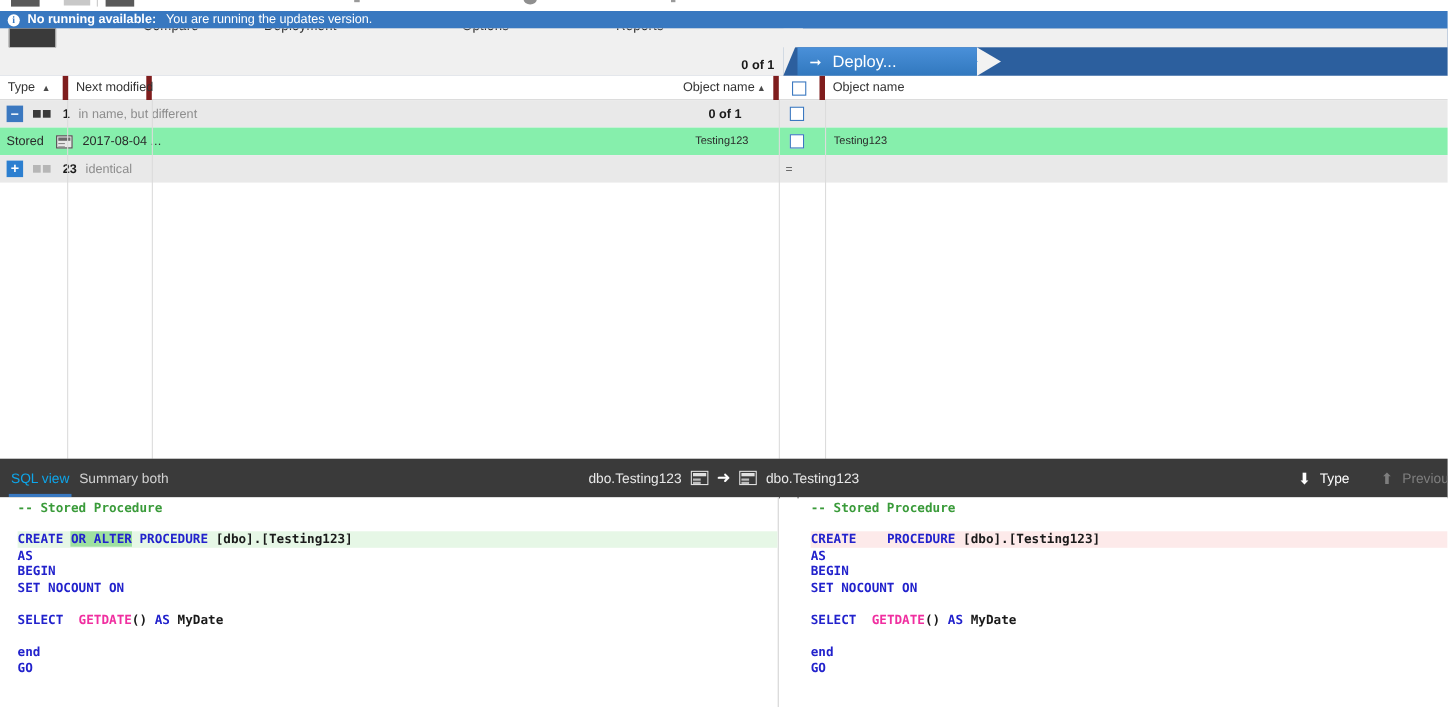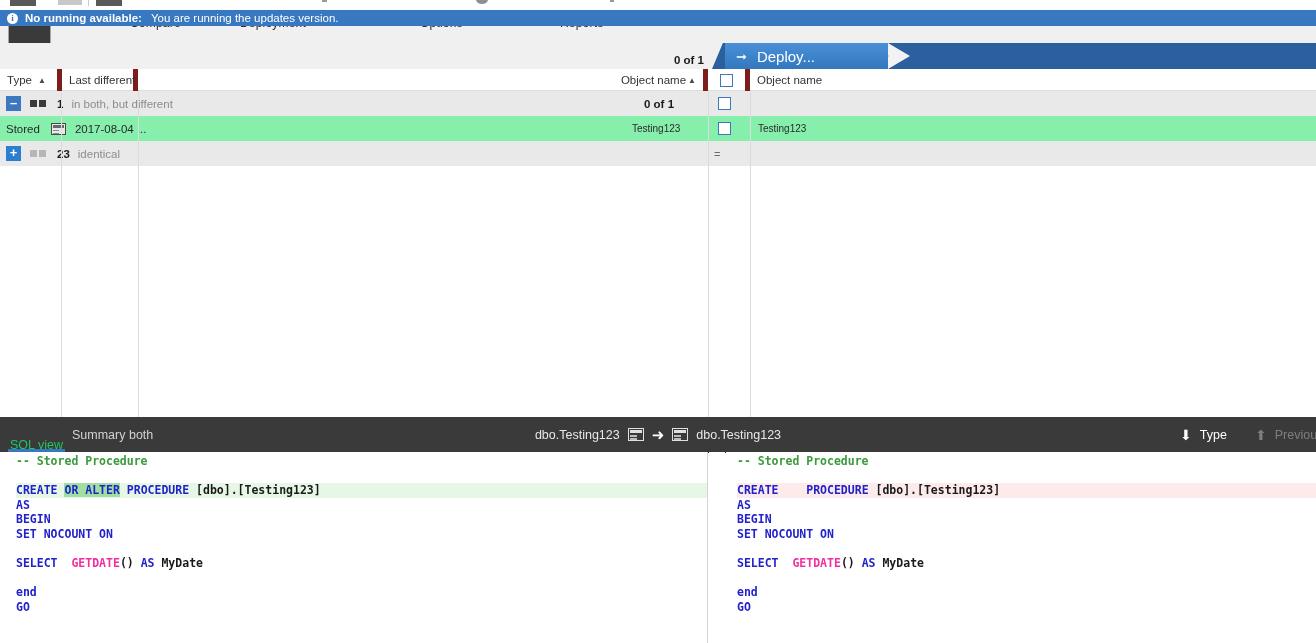--- a/index.html
+++ b/index.html
@@ -158,21 +158,21 @@
 
   
   .sqlbar {
     position:absolute; left:0; top:417px; width:1316px; height:35px;
     background:#3a3a3a; color:#e6e6e6;
   }
   .sqltab {
     position:absolute; top:0; height:35px; display:flex; align-items:center;
     font-size:12.5px; cursor:pointer; padding:0 2px;
   }
-  .sqltab.active { color:#22c55e;align-items:flex-end; }
+  .sqltab.active { color:#0ea5e9; }
   .sqltab .underline {
     position:absolute; left:0; right:0; bottom:0; height:3px; background:#3878c0;
   }
   .sqltab.inactive { color:#d2d2d2; }
 
   .sql-center {
     position:absolute; left:0; top:0; width:1316px; height:35px;
     display:flex; align-items:center; justify-content:center; gap:8px;
     pointer-events:none;
   }
@@ -269,42 +269,42 @@
 </div>
 
 <div class="grid">
 
   <div class="grid-head">
     <div class="gh-cell" style="width:62px;">
       <span>Type</span>
       <span class="gh-sort">▲</span>
     </div>
     <div class="gh-cell" style="width:76px;">
-      <span>Last different</span>
+      <span>Next modified</span>
     </div>
     <div class="gh-cell right" style="width:570px;">
       <span>Object name</span>
       <span class="gh-sort" style="margin-left:2px;">▲</span>
     </div>
     <div class="gh-cell gh-check">
       <span class="chkbox"></span>
     </div>
     <div class="gh-cell noborder" style="width:540px;">
       <span>Object name</span>
     </div>
   </div>
 
   <div class="grow group">
     <span class="expander minus">–</span>
     <span class="sq-pair">
       <span class="sq dark"></span>
       <span class="sq dark"></span>
     </span>
     <span class="grow-count">1</span>
-    <span class="grow-desc">in both, but different</span>
+    <span class="grow-desc">in name, but different</span>
     <span class="row-right-group" style="left:644px;">
       <span class="rr-count">0 of 1</span>
     </span>
     <span class="row-right-group" style="left:718px;">
       <span class="chkbox"></span>
     </span>
   </div>
 
   <div class="grow item">
     <span class="item-type">Stored</span>

